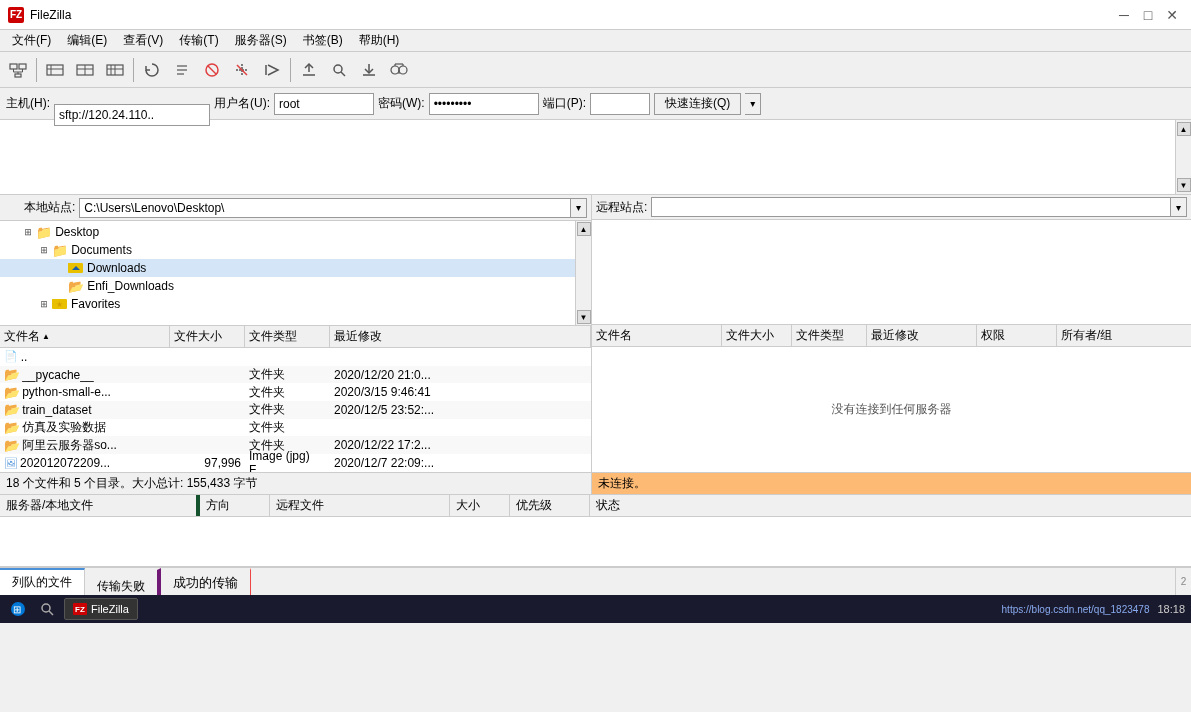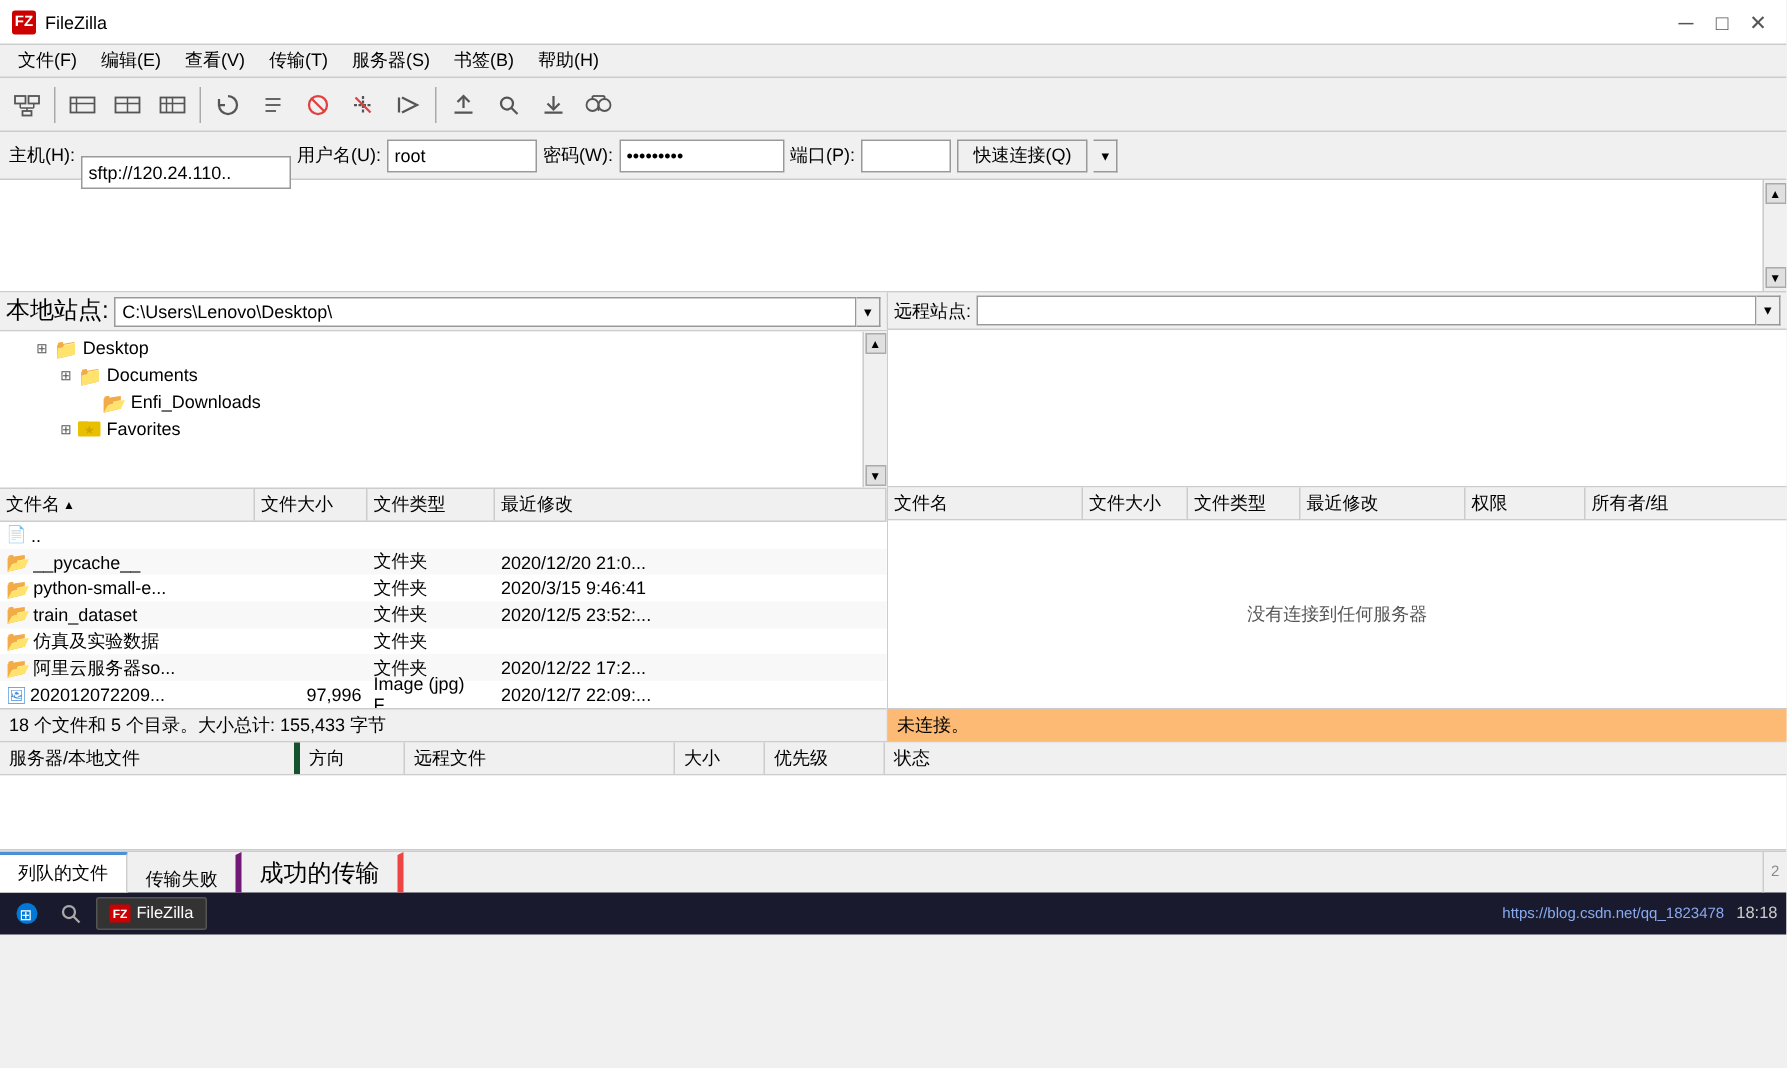--- a/index.html
+++ b/index.html
@@ -19,21 +19,21 @@
     
     
     .toolbar { background: #f0f0f0; height: 36px; display: flex; align-items: center; padding: 0 4px; border-bottom: 1px solid #ccc; gap: 2px; }
     .toolbar-btn { width: 28px; height: 28px; display: flex; align-items: center; justify-content: center; border: 1px solid transparent; cursor: pointer; background: transparent; font-size: 14px; }
     .toolbar-separator { width: 1px; height: 24px; background: #aaa; margin: 0 2px; }
     
     
     .conn-bar { background: #f0f0f0; height: 32px; display: flex; align-items: center; padding: 0 6px; border-bottom: 1px solid #ccc; gap: 4px; }
     .conn-label { font-size: 12px; white-space: nowrap; }
     .conn-input { height: 22px; border: 1px solid #999; padding: 0 4px; font-size: 12px; background: #fff; }
-    .conn-input-host { width: 140px; margin-top: 22px; }
+    .conn-input-host { width: 156px; margin-top: 22px; }
     .conn-input-user { width: 100px; }
     .conn-input-pass { width: 110px; }
     .conn-input-port { width: 60px; }
     .conn-btn { height: 22px; padding: 0 10px; background: #f0f0f0; border: 1px solid #999; font-size: 12px; cursor: pointer; white-space: nowrap; }
     .conn-dropdown-btn { height: 22px; width: 16px; background: #f0f0f0; border: 1px solid #999; border-left: none; font-size: 10px; cursor: pointer; display: flex; align-items: center; justify-content: center; }
   </style>
 </head>
 <body>
 
 <div class="title-bar">
@@ -179,37 +179,48 @@
     <div style="flex:1; width:14px;"></div>
     <div style="width:14px; height:14px; background:#e0e0e0; border:1px solid #aaa; display:flex; align-items:center; justify-content:center; font-size:8px; cursor:pointer;">▼</div>
   </div>
 </div>
 
 <div style="display:flex; height:300px; border-bottom:1px solid #ccc;">
 
   <div style="width:592px; display:flex; flex-direction:column; border-right:1px solid #ccc;">
 
     <div style="height:26px; display:flex; align-items:center; padding:0 4px; background:#f0f0f0; border-bottom:1px solid #ccc;">
-      <span style="font-size:16px; white-space:nowrap; margin-right:4px;">本地站点:</span>
+      <span style="font-size:12px; white-space:nowrap; margin-right:4px;margin-left:20px;">本地站点:</span>
       <input style="flex: 1 1 0%; height: 20px; border: 1px solid rgb(153, 153, 153); padding: 0px 4px; font-size: 12px;" value="C:\Users\Lenovo\Desktop\">
       <div style="width:16px; height:20px; background:#f0f0f0; border:1px solid #999; border-left:none; display:flex; align-items:center; justify-content:center; cursor:pointer; font-size:10px;">▾</div>
     </div>
 
     <div style="height:105px; border-bottom:1px solid #ccc; background:#fff; display:flex; overflow:hidden;">
       <div style="flex:1; overflow-y:auto; overflow-x:hidden; padding:2px 0;">
 
         <div style="display:flex; align-items:center; height:18px; padding-left:20px; cursor:pointer; font-size:12px; white-space:nowrap;">
           <span style="width:16px; display:inline-flex; align-items:center; justify-content:center; font-size:9px; color:#555;">⊞</span>
           <span style="margin-right:3px; color:#4a90d9; font-size:13px;">📁</span>
           <span>Desktop</span>
         </div>
         <div style="display:flex; align-items:center; height:18px; padding-left:36px; cursor:pointer; font-size:12px; white-space:nowrap;">
           <span style="width:16px; display:inline-flex; align-items:center; justify-content:center; font-size:9px; color:#555;">⊞</span>
           <span style="margin-right:3px; color:#4a90d9; font-size:13px;">📁</span>
           <span>Documents</span>
+        </div>
+        <div style="display:flex; align-items:center; height:18px; padding-left:52px; cursor:pointer; font-size:12px; white-space:nowrap; background:#d4e5f7;">
+          <span style="width:16px; display:inline-flex; align-items:center; justify-content:center; font-size:9px; color:#555;"></span>
+          <span style="margin-right:3px; font-size:13px;">
+            <svg width="16" height="14" viewBox="0 0 16 14">
+                <rect x="0" y="3" width="15" height="10" rx="1" fill="#e8c000"></rect>
+                <rect x="0" y="3" width="7" height="2" rx="1" fill="#e8c000"></rect>
+                <polygon points="8,6 12,10 4,10" fill="#1a5fa8"></polygon>
+              </svg>
+          </span>
+          <span>Downloads</span>
         </div>
         <div style="display:flex; align-items:center; height:18px; padding-left:52px; cursor:pointer; font-size:12px; white-space:nowrap;">
           <span style="width:16px; display:inline-flex; align-items:center; justify-content:center; font-size:9px; color:#555;"></span>
           <span style="margin-right:3px; color:#e8c000; font-size:13px;">📂</span>
           <span>Enfi_Downloads</span>
         </div>
         <div style="display:flex; align-items:center; height:18px; padding-left:36px; cursor:pointer; font-size:12px; white-space:nowrap;">
           <span style="width:16px; display:inline-flex; align-items:center; justify-content:center; font-size:9px; color:#555;">⊞</span>
           <span style="margin-right:3px; font-size:13px;">
             <svg width="16" height="14" viewBox="0 0 16 14">
@@ -332,21 +343,21 @@
 <div style="height:50px; background:#fff; border-bottom:1px solid #ccc;">
 </div>
 
 <div style="height:28px; background:#f0f0f0; border-top:1px solid #ccc; display:flex; align-items:stretch;">
   <div style="padding:0 12px; display:flex; align-items:center; font-size:12px; cursor:pointer; border-right:1px solid #ccc; border-top:2px solid #4a90d9; background:#fff;">
     <span>列队的文件</span>
   </div>
   <div style="padding:0 12px; display:flex; align-items:flex-end; font-size:12px; cursor:pointer; border-right:4px solid #701a75; border-top:2px solid transparent;">
     <span>传输失败</span>
   </div>
-  <div style="padding:0 12px; display:flex; align-items:center; font-size:16px; cursor:pointer; border-right:4px solid #ef4444; border-top:2px solid transparent;">
+  <div style="padding:0 12px; display:flex; align-items:center; font-size:13px; cursor:pointer; border-right:1px solid #ef4444; border-top:2px solid transparent;">
     <span>成功的传输</span>
   </div>
   <div style="flex:1;"></div>
   <div style="width:16px; display:flex; align-items:center; justify-content:center; font-size:10px; color:#888; border-left:1px solid #ccc;">2</div>
 </div>
 
 <div style="height:28px; background:#1a1a2e; display:flex; align-items:center; padding:0 6px; justify-content:space-between;">
   <div style="display:flex; align-items:center; gap:6px;">
     <div style="width:24px; height:22px; display:flex; align-items:center; justify-content:center; cursor:pointer;">
       <svg width="16" height="16" viewBox="0 0 16 16">

